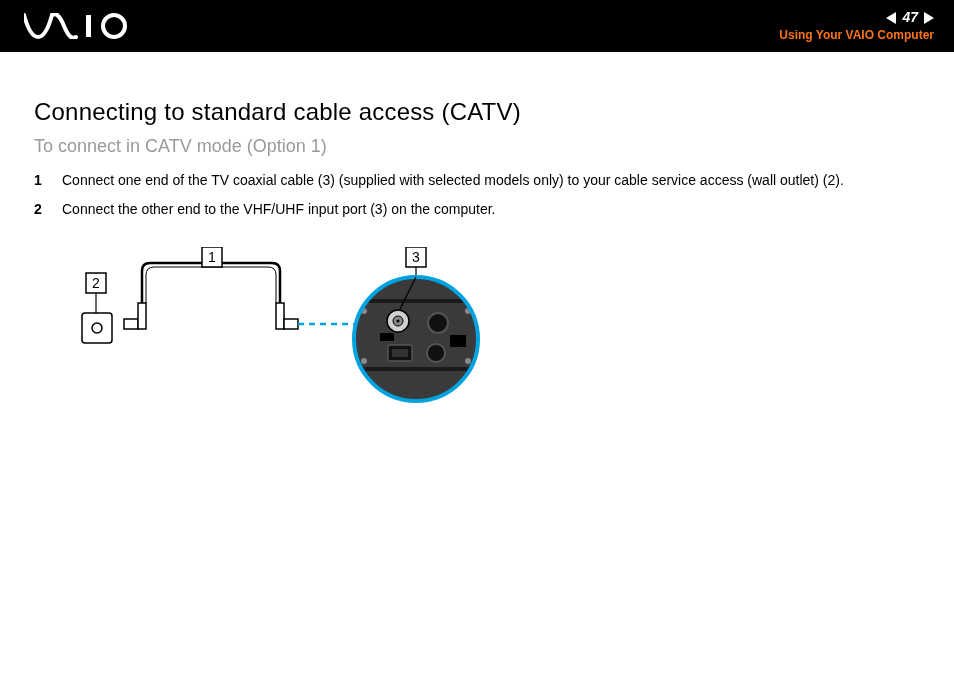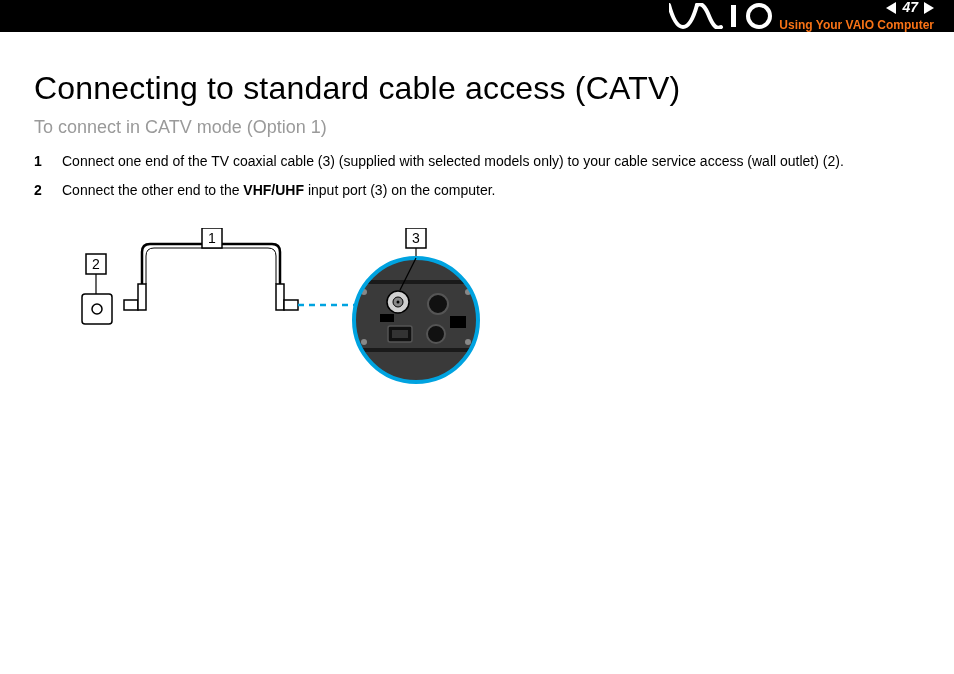--- a/index.html
+++ b/index.html
@@ -7,25 +7,25 @@
     padding: 0;
     width: 954px;
     height: 674px;
     background: #ffffff;
     font-family: Arial, Helvetica, sans-serif;
     color: #000;
     overflow: hidden;
   }
   .topbar {
     background: #000;
-    height: 32px;
+    height: 52px;
     width: 100%;
     display: flex;
     align-items: center;
-    justify-content: flex-end;
+    justify-content: space-between;
     padding: 0 20px 0 24px;
     box-sizing: border-box;
   }
   .logo {
     display: flex;
     align-items: center;
     gap: 0;
   }
   .pagegroup {
     text-align: right;
@@ -60,23 +60,23 @@
   .section {
     color: #f97316;
     font-size: 12px;
     font-weight: bold;
     margin-top: 2px;
   }
   .content {
     padding: 38px 34px 0 34px;
   }
   .h1 {
-    font-size: 32px;
+    font-size: 24px;
     font-weight: 400;
-    margin: 0 0 10px 0;
+    margin: 8px 0 10px 0;
     letter-spacing: 0.2px;
   }
   .h2 {
     font-size: 18px;
     color: #9a9a9a;
     font-weight: 400;
     margin: 0 0 14px 0;
   }
   ol.steps {
     margin: 0;
@@ -87,21 +87,21 @@
   }
   ol.steps li {
     display: flex;
     gap: 14px;
     margin-bottom: 10px;
   }
   ol.steps .num {
     font-weight: bold;
     min-width: 14px;
   }
-  .bold { font-weight: bold; }
+  .bold { font-weight: normal; }
   .diagram {
     margin: 28px 0 0 24px;
     width: 440px;
     height: 180px;
   }
 </style>
 </head>
 <body>
 
 <div class="topbar">

